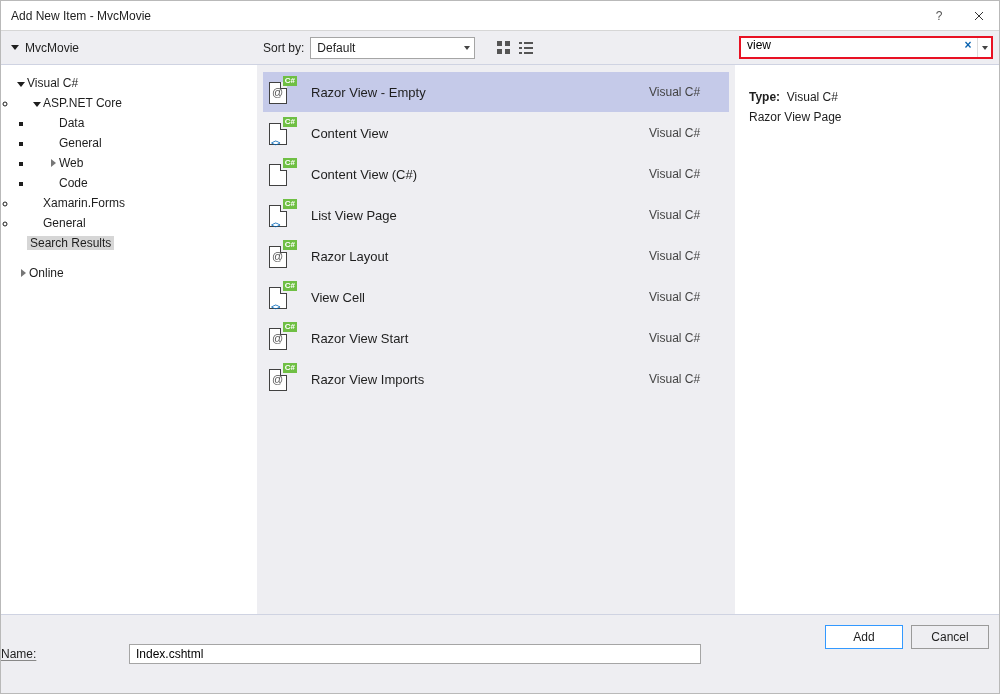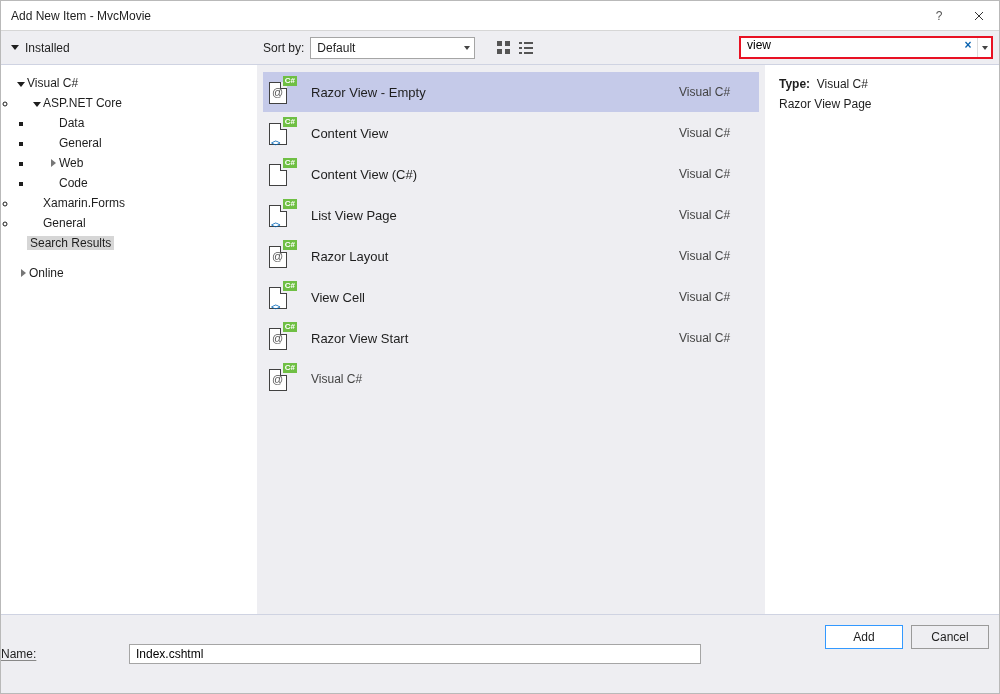--- a/index.html
+++ b/index.html
@@ -174,23 +174,23 @@
     position:absolute; left:3px; top:8px; font-size:11px; color:#555;
   }
   .tmpl-icon .angle {
     position:absolute; left:2px; bottom:-1px; font-size:9px; color:#0066b8;
     letter-spacing:-1px;
   }
   .tmpl-name { flex:1; font-size:13px; }
   .tmpl-lang { width:80px; font-size:12px; color:#444; text-align:left; }
 
   .info-panel {
-    width: 234px;
+    width: 264px;
     background:#fff;
-    padding: 12px 14px;
+    padding: 25px 14px;
     font-size:12px;
   }
   .info-panel .type-line { margin-bottom:6px; }
   .info-panel .type-line b { font-weight:600; }
 
   
   .footer {
     height: 78px;
     background:#eeeef2;
     display:flex; justify-content:space-between;
@@ -229,21 +229,21 @@
       <svg width="10" height="10" viewBox="0 0 10 10">
           <path d="M1 1 L9 9 M9 1 L1 9" stroke="#333" stroke-width="1"></path>
         </svg>
     </div>
   </div>
 </div>
 
 <div class="toolbar">
   <div class="left-cat-header">
     <span class="cat-arrow"></span>
-    <span>Installed</span>
+    <span>MvcMovie</span>
   </div>
   <div class="sort-area">
     <span>Sort by:</span>
     <div class="sort-select">
       <span>Default</span>
       <span class="dd-arrow"></span>
     </div>
     <div class="view-toggles">
       <div class="view-btn">
         <svg width="14" height="14">
@@ -405,20 +405,21 @@
         </div>
         <div class="tmpl-name">Razor View Start</div>
         <div class="tmpl-lang">Visual C#</div>
       </div>
       <div class="tmpl-row">
         <div class="tmpl-icon">
           <div class="page"></div>
           <div class="badge">C#</div>
           <div class="at">@</div>
         </div>
+        <div class="tmpl-name">Razor View Imports</div>
         <div class="tmpl-lang">Visual C#</div>
       </div>
     </div>
 
   <div class="info-panel">
     <div class="type-line">
       <b>Type:</b>
       &nbsp;<span>Visual C#</span>
     </div>
     <div>Razor View Page</div>

